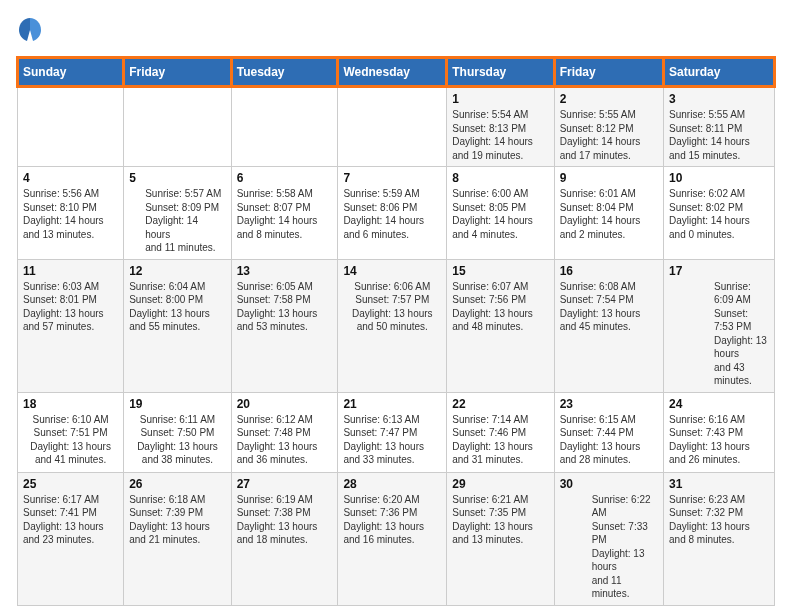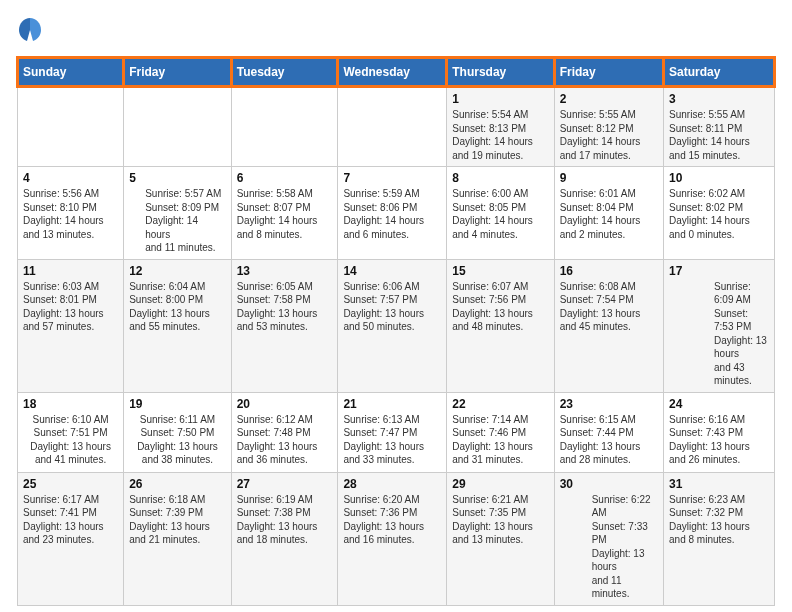--- a/index.html
+++ b/index.html
@@ -220,21 +220,21 @@
         </td>
         <td>
           <div class="day-num">13</div>
           <div class="day-info" style="white-space: pre-line;">Sunrise: 6:05 AM
 Sunset: 7:58 PM
 Daylight: 13 hours
 and 53 minutes.</div>
         </td>
         <td>
           <div class="day-num">14</div>
-          <div class="day-info" style="white-space: pre-line;">Sunrise: 6:06 AM
+          <div class="day-info" style="white-space: pre-line; text-align: center;">Sunrise: 6:06 AM
 Sunset: 7:57 PM
 Daylight: 13 hours
 and 50 minutes.</div>
         </td>
         <td>
           <div class="day-num">15</div>
           <div class="day-info" style="white-space: pre-line;">Sunrise: 6:07 AM
 Sunset: 7:56 PM
 Daylight: 13 hours
 and 48 minutes.</div>

